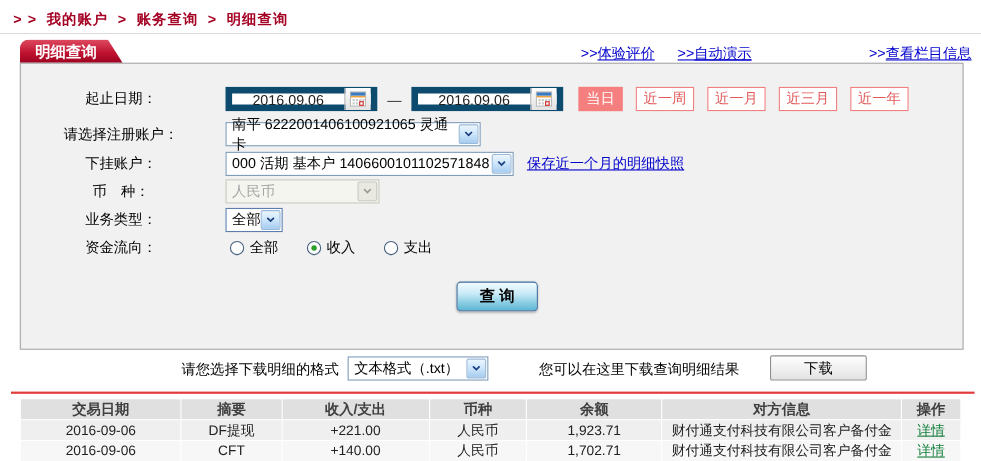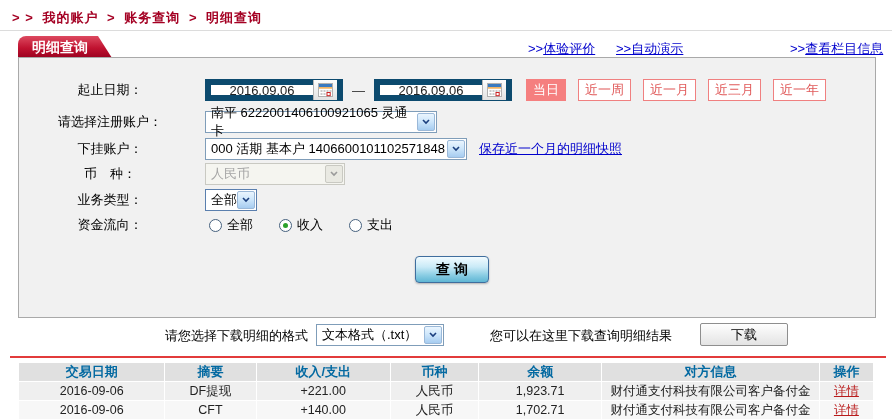--- a/index.html
+++ b/index.html
@@ -70,28 +70,28 @@
   .dl-hint { position:absolute; top:327px; left:490px; font-size:13px; color:#000; }
   .dl-btn { position:absolute; top:323px; left:700px; width:88px; height:23px;
     border:1px solid #8e8e8e; border-radius:2px; font-size:13px; color:#000; cursor:pointer;
     background:linear-gradient(#fefefe,#e3e3e3); }
 
   .rule-red { position:absolute; top:356px; left:10px; width:876px; border-top:2px solid #e23b3b; }
 
   
   .result-table { position:absolute; top:362px; left:18px; width:856px;
     border-collapse:separate; border-spacing:1px; table-layout:fixed; background:#fff; }
-  .result-table th { background:#e0e0e0; font-size:13px; font-weight:bold; color:#0369a1;
+  .result-table th { background:#e0e0e0; font-size:13px; font-weight:bold; color:#404040;
     height:18px; text-align:center; padding:0 2px; white-space:nowrap; overflow:hidden; }
   .result-table td { font-size:12.5px; color:#222; height:18px; text-align:center;
     padding:0 2px; white-space:nowrap; overflow:hidden; }
   .result-table tr.r0 td { background:#efefef; }
   .result-table tr.r1 td { background:#f7f7f7; }
   .amt { color:#cc0000; }
-  .detail-link { color:#b91c1c; text-decoration:underline; cursor:pointer; }
+  .detail-link { color:#15803d; text-decoration:underline; cursor:pointer; }
   .c0{width:145px}.c1{width:90px}.c2{width:133px}.c3{width:87px}.c4{width:122px}.c5{width:216px}.c6{width:53px}
 </style>
 </head>
 <body>
 
 <div class="stage">
 
   <div class="breadcrumb">
     <span>&gt; &gt;</span>
     <span>我的账户</span>

